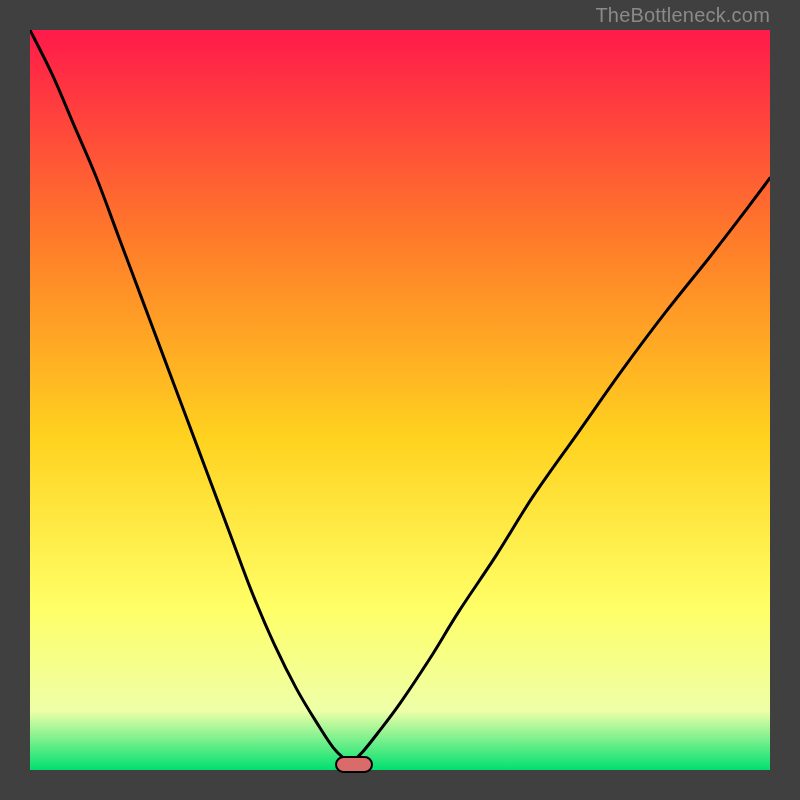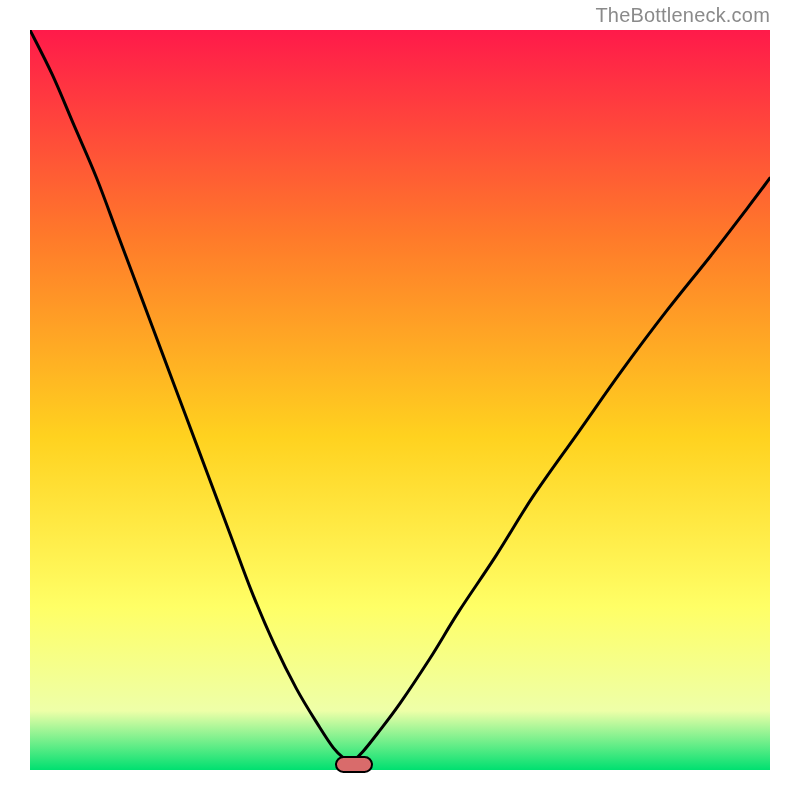--- a/index.html
+++ b/index.html
@@ -9,21 +9,21 @@
     height: 800px;
     background: #000;
     overflow: hidden;
   }
   .frame {
     position: absolute;
     left: 0;
     top: 0;
     width: 800px;
     height: 800px;
-    background: #ffffff;
+    background: #404040;
   }
   .plot-area {
     position: absolute;
     left: 30px;
     top: 30px;
     width: 740px;
     height: 740px;
   }
   .gradient {
     position: absolute;

